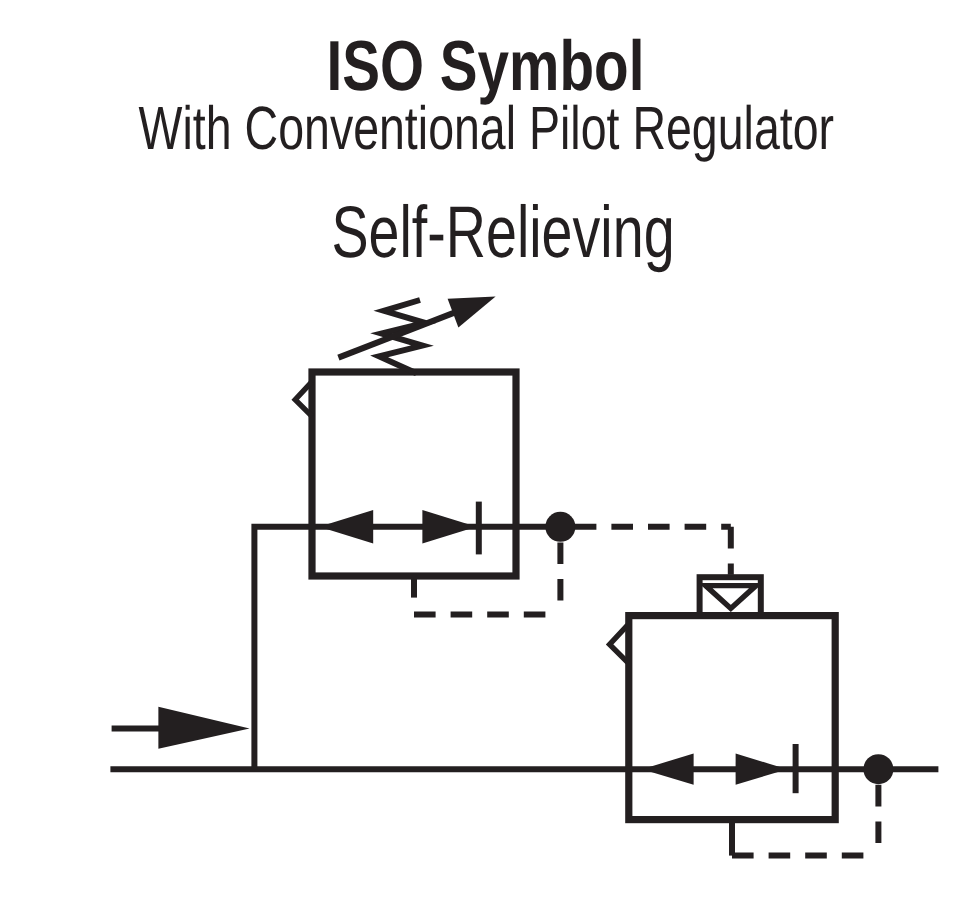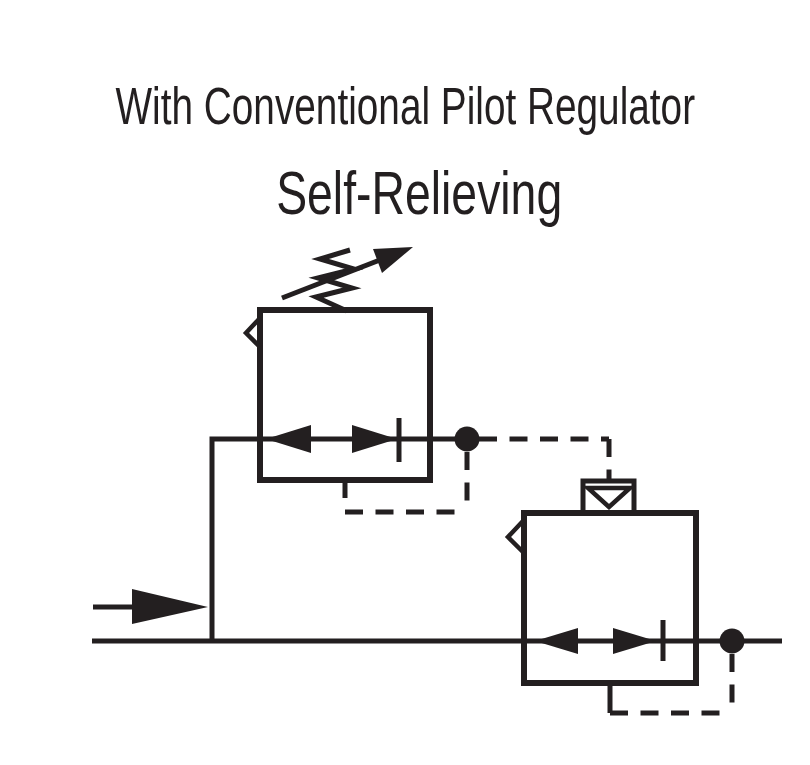--- a/index.html
+++ b/index.html
@@ -32,20 +32,21 @@
   .bx   { fill: none; stroke: var(--ink, #231f20); stroke-width: 6; }
   .thin { fill: none; stroke: var(--ink, #231f20); stroke-width: 4.5; }
   .dash { fill: none; stroke: var(--ink, #231f20); stroke-width: 5; stroke-dasharray: 18 12.5; }
   .fl   { fill: var(--ink, #231f20); stroke: none; }
 </style>
 </head>
 <body>
 
 <div class="stage">
 
+  <div class="title-line t1"><span>ISO Symbol</span></div>
   <div class="title-line t2"><span>With Conventional Pilot Regulator</span></div>
   <div class="title-line t3"><span>Self-Relieving</span></div>
 
   <svg class="diagram" width="810" height="765" viewBox="0 0 810 765">
 
     <path class="ln" d="M92,641 H782"></path>
 
     <path class="ln" d="M212,641 V439 H455"></path>
 
     <path class="ln" d="M93,607 H140"></path>

